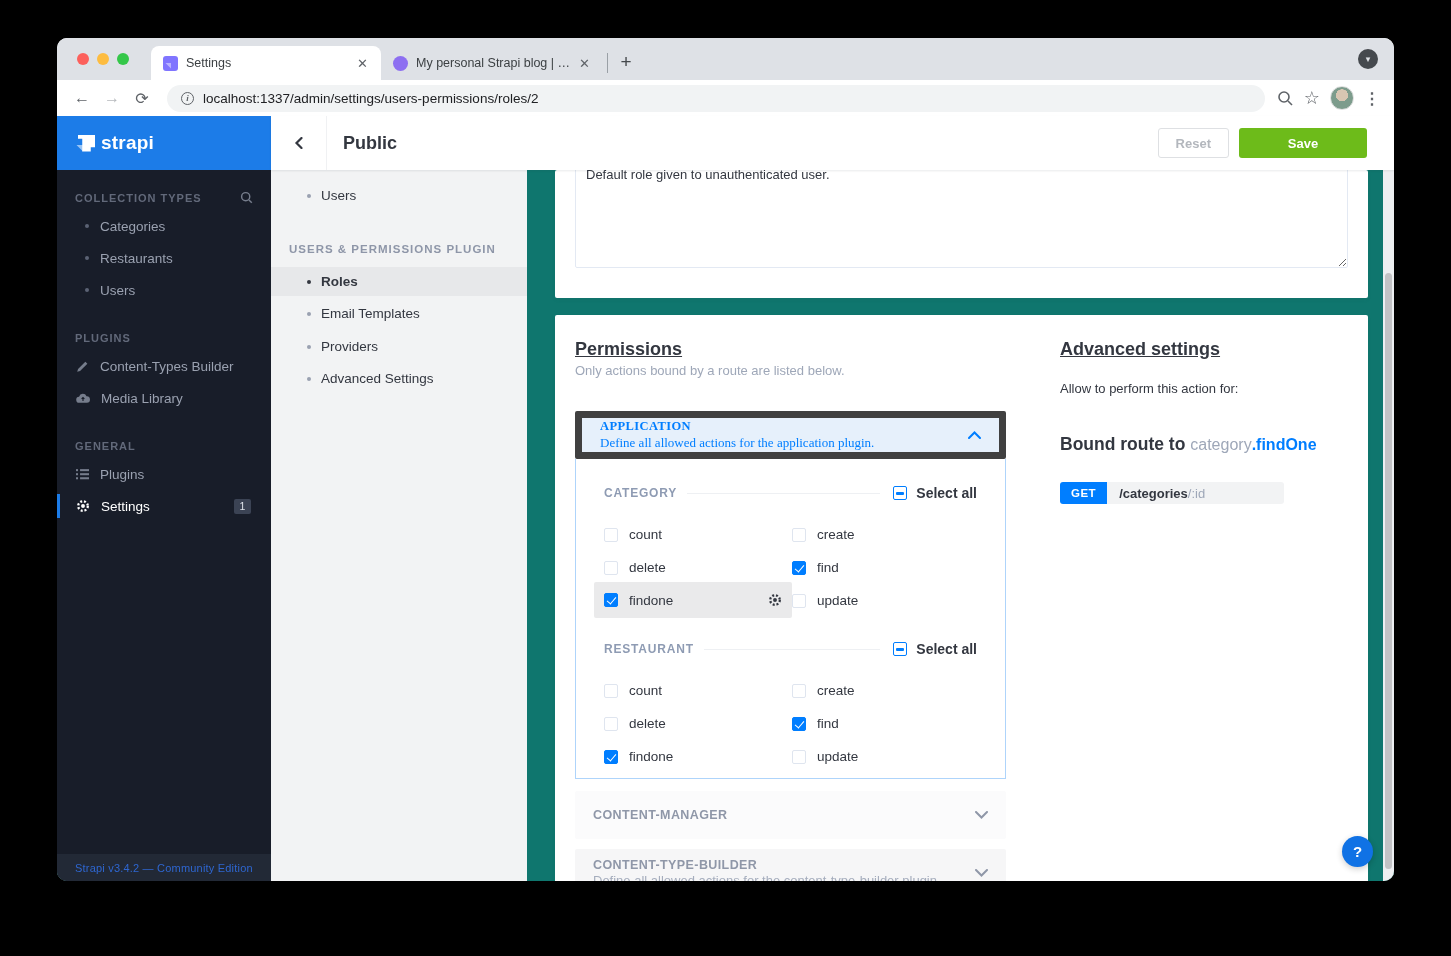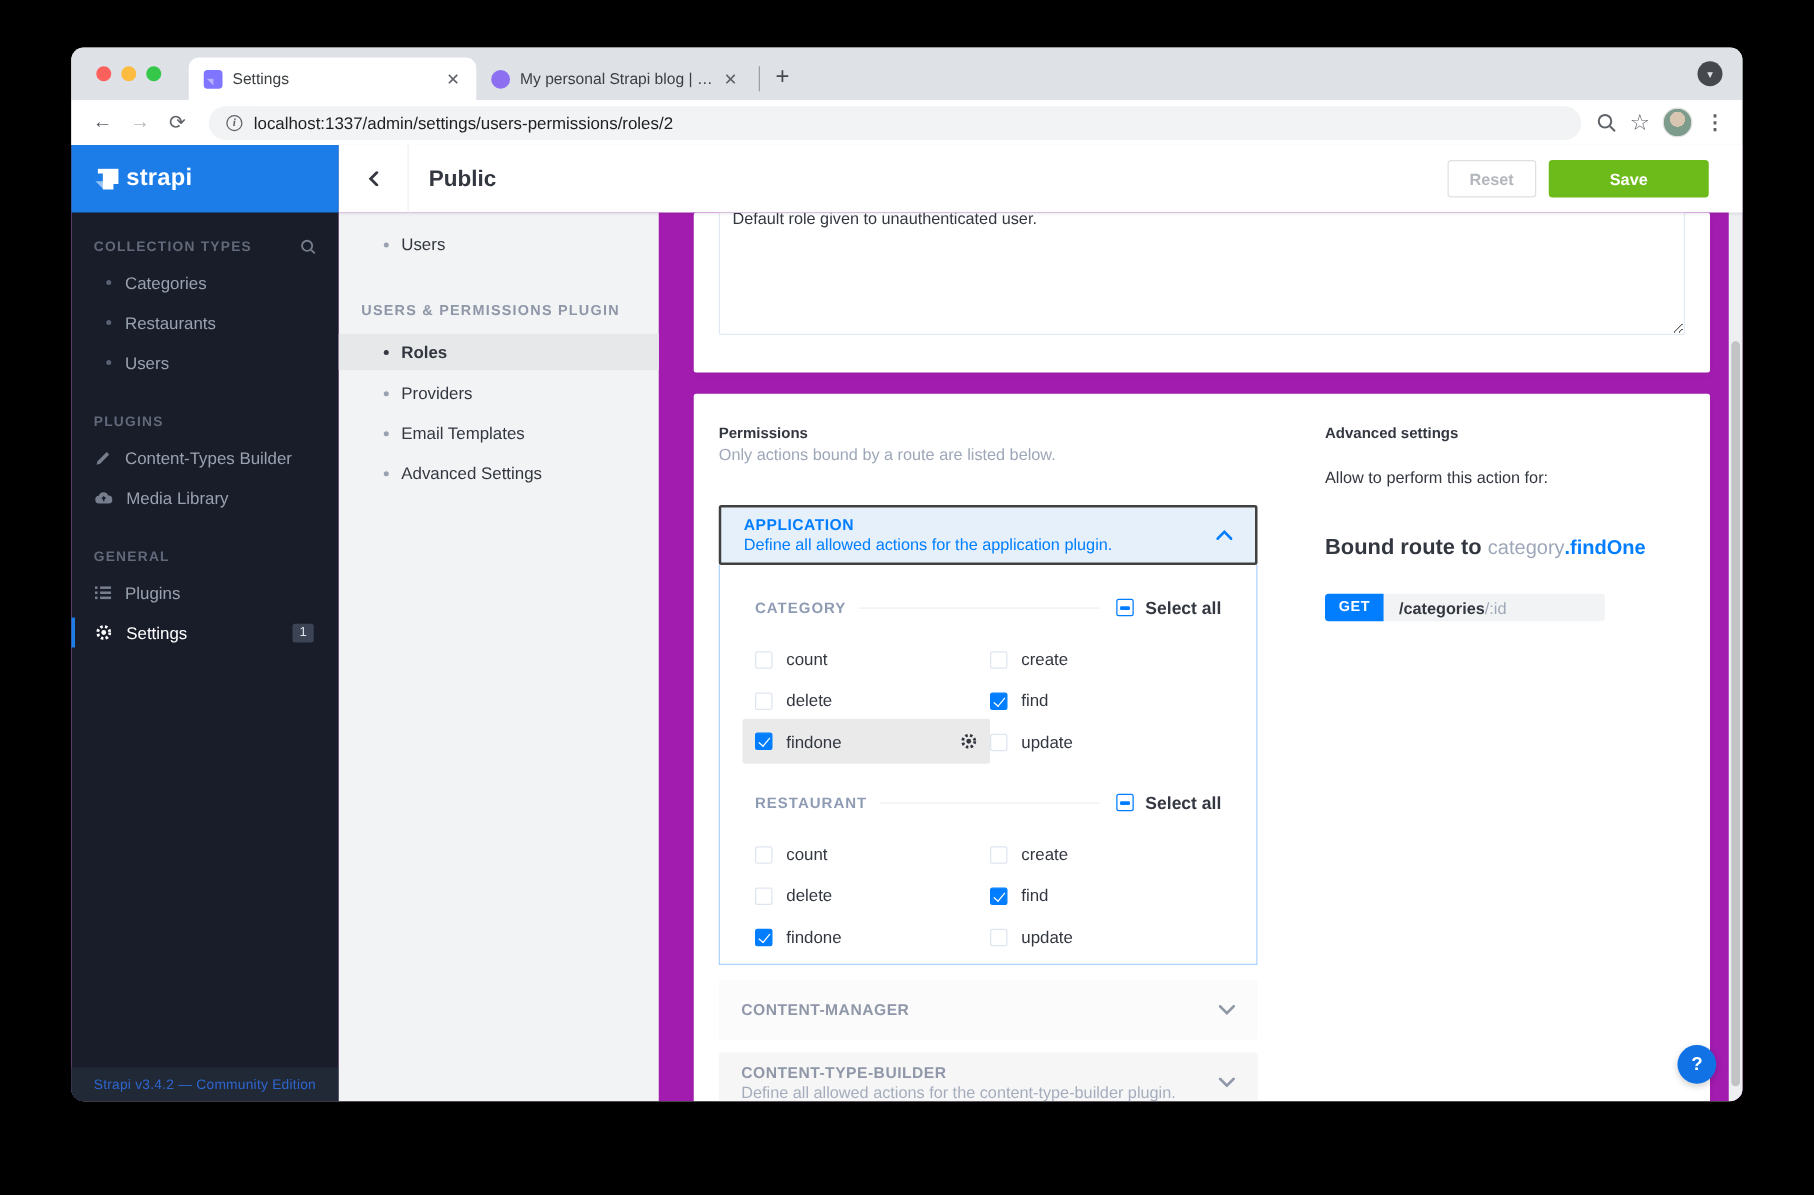--- a/index.html
+++ b/index.html
@@ -26,21 +26,21 @@
   .navbtn { width:26px; height:26px; display:flex; align-items:center; justify-content:center; font-size:16px; color:#5f6368; }
   .navbtn.dis { color:#b6b9bd; }
   .omnibox { flex:1; height:27px; margin:0 8px; background:#f1f3f4; border-radius:14px; display:flex; align-items:center; padding:0 14px; gap:9px; }
   .info-ic { width:13px; height:13px; border-radius:50%; border:1.4px solid #5f6368; color:#5f6368; font-size:9px; display:flex; align-items:center; justify-content:center; font-family:"Liberation Serif",serif; font-style:italic; font-weight:bold; }
   .url { font-size:13.5px; color:#202124; }
   .tb-right { display:flex; align-items:center; gap:10px; padding-right:4px; }
   .avatar { width:24px; height:24px; border-radius:50%; background:radial-gradient(circle at 50% 38%, #d8c6b2 0 34%, #7d9c8c 35%); border:1px solid #e0e0e0; }
   .ticon { color:#5f6368; font-size:15px; }
 
   
-  .app { position:relative; height:765px; display:flex; background:#a21caf; }
+  .app { position:relative; height:765px; display:flex; background:#0f766e; }
 
   
   .dsb { width:214px; background:#181d29; flex:none; display:flex; flex-direction:column; color:#9aa1b0; }
   .dlogo { height:54px; background:#1c7ce8; display:flex; align-items:center; padding-left:19px; gap:8px; flex:none; }
   .logo-mark { width:17px; height:17px; position:relative; }
   .logo-mark::before { content:""; position:absolute; inset:0; background:#fff; clip-path:polygon(25% 0,100% 0,100% 75%,75% 75%,75% 100%,25% 100%,25% 25%,0 25%,0 0); transform:translate(2px,0); }
   .logo-mark::after { content:""; position:absolute; left:0px; bottom:0px; width:7px; height:7px; background:rgba(255,255,255,.55); clip-path:polygon(0 0,100% 0,100% 100%); }
   .logo-word { color:#fff; font-weight:bold; font-size:19px; letter-spacing:.2px; }
   .dsec { margin-top:21px; }
   .dsec-h { display:flex; align-items:center; padding:0 18px; font-size:11px; font-weight:bold; letter-spacing:1px; color:#62697a; margin-bottom:6px; }
@@ -72,28 +72,28 @@
   .sitem.sel .bullet { background:#333740; }
   .ssec-h { padding:0 18px; font-size:11.5px; font-weight:bold; letter-spacing:1px; color:#8e96a8; margin:33px 0 12px 18px; padding:0; }
 
   
   .main { flex:1; position:relative; padding:0 26px 0 28px; min-width:0; overflow:hidden; }
   .card { background:#fff; box-shadow:0 2px 4px rgba(50,55,64,.05); border-radius:2px; }
   .card1 { padding:0 20px; height:128px; overflow:hidden; }
   .card1 textarea { width:100%; height:112px; margin-top:-14px; resize:vertical; border:1px solid #e3e9f3; border-radius:2px; padding:9px 10px; font-size:13px; color:#333740; font-family:inherit; line-height:1.4; outline:none; }
   .card2 { margin-top:17px; height:600px; padding:24px 20px; display:flex; gap:54px; overflow:hidden; }
   .permcol { width:431px; flex:none; }
-  .h2 { font-size:12px; font-weight:bold; color:#333740; }
+  .h2 { font-size:18px; font-weight:bold; color:#333740;text-decoration:underline; }
   .sub { font-size:13px; color:#9ea7b8; margin-top:3px; }
 
   .acc { border-radius:2px; display:flex; align-items:center; padding:0 18px; height:48px; cursor:pointer; }
   .acc .txts { flex:1; min-width:0; }
   .acc .acc-name { font-size:12.5px; font-weight:bold; letter-spacing:.4px; }
   .acc .acc-desc { font-size:13px; margin-top:1px; }
-  .acc-app { background:#e6f0fb; border:2px solid #404040; }
+  .acc-app { background:#e6f0fb; border:7px solid #404040;font-family:Liberation Serif, serif; }
   .acc-app .acc-name, .acc-app .acc-desc { color:#007eff; }
   .acc-gray1 { background:#fbfbfc; margin-top:12px; }
   .acc-gray2 { background:#f6f6f7; margin-top:10px; }
   .acc-gray1 .acc-name, .acc-gray2 .acc-name { color:#8f97a8; }
   .acc-gray1 .acc-desc, .acc-gray2 .acc-desc { color:#a5adbd; }
 
   .panel { border:1px solid #aed4fb; border-top:none; background:#fff; padding:26px 28px 24px 28px; height:320px; }
   .grp-h { display:flex; align-items:center; }
   .grp-name { font-size:12px; font-weight:bold; letter-spacing:.8px; color:#8e9bb3; flex:none; }
   .grp-line { flex:1; height:1px; background:#eef0f3; margin:0 13px 0 10px; }
@@ -281,27 +281,27 @@
         <div class="ssb">
           <div class="sitem">
               <span class="bullet"></span>
               <span>Users</span>
             </div>
           <div class="ssec-h">USERS &amp; PERMISSIONS PLUGIN</div>
           <div class="sitem sel">
               <span class="bullet"></span>
               <span>Roles</span>
             </div>
+          <div class="sitem" style="margin-top:3px">
+              <span class="bullet"></span>
+              <span>Email Templates</span>
+            </div>
           <div class="sitem" style="margin-top:4px">
               <span class="bullet"></span>
               <span>Providers</span>
-            </div>
-          <div class="sitem" style="margin-top:3px">
-              <span class="bullet"></span>
-              <span>Email Templates</span>
             </div>
           <div class="sitem" style="margin-top:3px">
               <span class="bullet"></span>
               <span>Advanced Settings</span>
             </div>
         </div>
 
         <div class="main">
 
           <div class="card card1">

